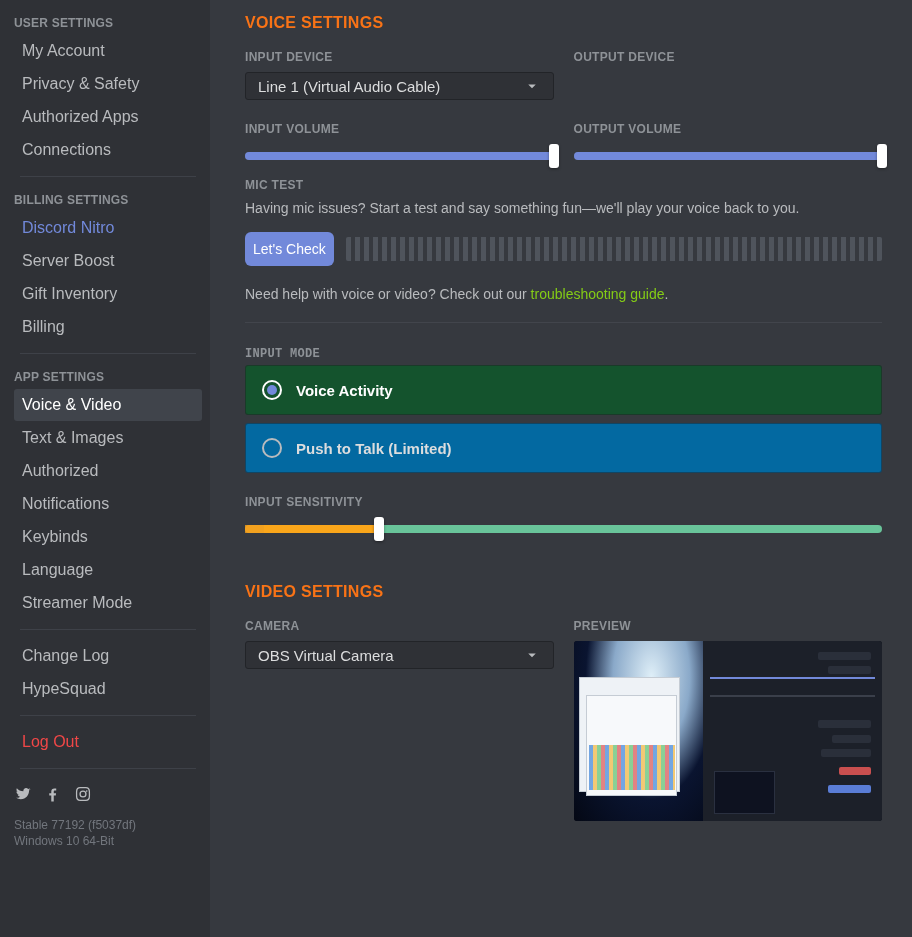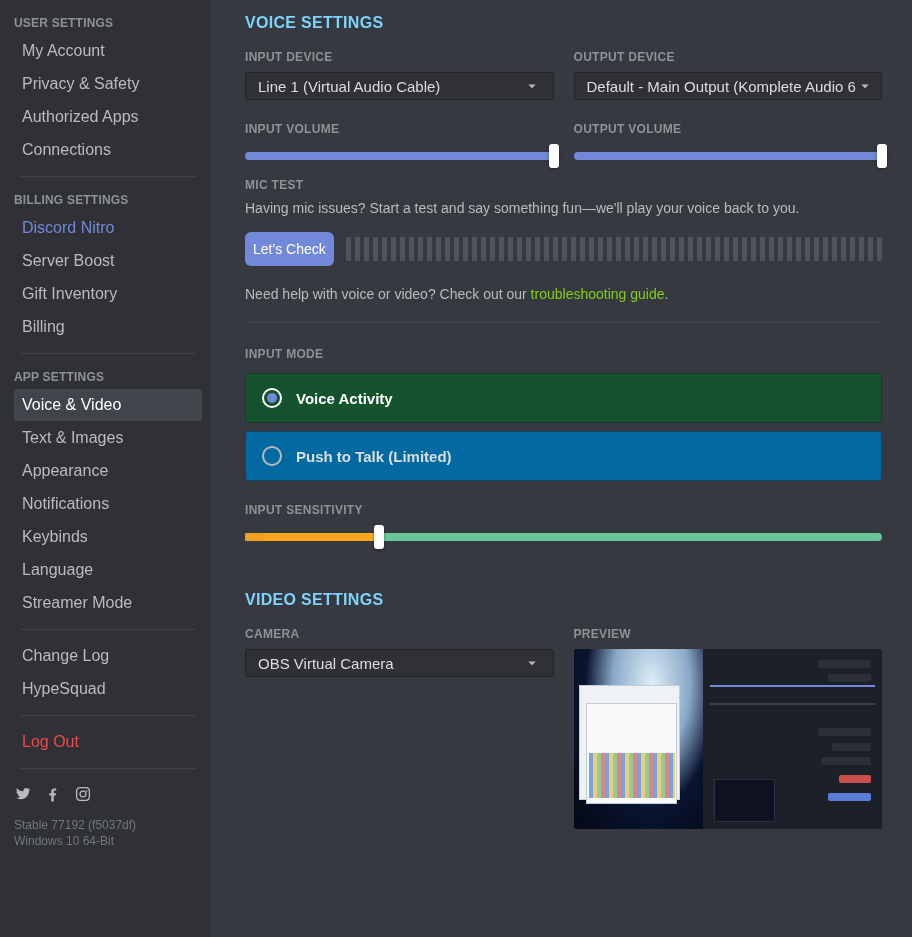--- a/index.html
+++ b/index.html
@@ -48,21 +48,21 @@
 .side-sep {
   height: 1px;
   background: rgba(79,84,92,0.48);
   margin: 10px 6px;
 }
 .socials { padding: 6px 0 8px 0; display: flex; gap: 12px; }
 .socials svg { width: 18px; height: 18px; fill: #b9bbbe; cursor: pointer; }
 .build-info { color: #72767d; font-size: 12px; line-height: 16px; padding-top: 2px; }
 
 .section-title {
-  color: #7dd3fc;
+  color: #f97316;
   font-size: 16px;
   font-weight: 700;
   letter-spacing: 0.3px;
   margin-bottom: 18px;
   margin-top: 4px;
 }
 .row { display: flex; gap: 20px; }
 .col { flex: 1; min-width: 0; }
 .label {
   color: #8e9297;
@@ -200,21 +200,21 @@
       <div class="side-sep"></div>
       <div class="side-header">BILLING SETTINGS</div>
       <div class="side-item nitro">Discord Nitro</div>
       <div class="side-item">Server Boost</div>
       <div class="side-item">Gift Inventory</div>
       <div class="side-item">Billing</div>
       <div class="side-sep"></div>
       <div class="side-header">APP SETTINGS</div>
       <div class="side-item active">Voice &amp; Video</div>
       <div class="side-item">Text &amp; Images</div>
-      <div class="side-item">Appearance</div>
+      <div class="side-item">Authorized</div>
       <div class="side-item">Notifications</div>
       <div class="side-item">Keybinds</div>
       <div class="side-item">Language</div>
       <div class="side-item">Streamer Mode</div>
       <div class="side-sep"></div>
       <div class="side-item">Change Log</div>
       <div class="side-item">HypeSquad</div>
       <div class="side-sep"></div>
       <div class="side-item logout">Log Out</div>
       <div class="side-sep"></div>
@@ -245,26 +245,20 @@
       <div class="label">INPUT DEVICE</div>
       <div class="select">
         <span>Line 1 (Virtual Audio Cable)</span>
         <svg viewBox="0 0 24 24">
             <path d="M7 10l5 5 5-5z"></path>
           </svg>
       </div>
     </div>
     <div class="col">
       <div class="label">OUTPUT DEVICE</div>
-      <div class="select">
-        <span>Default - Main Output (Komplete Audio 6 </span>
-        <svg viewBox="0 0 24 24">
-            <path d="M7 10l5 5 5-5z"></path>
-          </svg>
-      </div>
     </div>
   </div>
 
   <div class="row" style="margin-top:22px;">
     <div class="col">
       <div class="label">INPUT VOLUME</div>
       <div class="slider">
         <div class="slider-fill" style="width:100%"></div>
         <div class="slider-thumb" style="left:100%"></div>
       </div>
@@ -283,21 +277,21 @@
   <div class="mic-row">
     <button class="lets-check-btn">Let's Check</button>
     <div class="mic-bars"></div>
   </div>
   <div class="help-text">
     <span>Need help with voice or video? Check out our </span><a class="help-link">troubleshooting guide</a><span>.</span>
   </div>
 
   <div class="main-sep"></div>
 
-  <div class="label" style="margin-bottom:12px;">INPUT MODE</div>
+  <div class="label" style="margin-bottom:4px;font-family:Liberation Mono, monospace;">INPUT MODE</div>
   <div class="radio-card selected">
     <div class="radio-outer">
         <div class="radio-inner"></div>
       </div>
     <div class="radio-label">Voice Activity</div>
   </div>
   <div class="radio-card">
     <div class="radio-outer"></div>
     <div class="radio-label">Push to Talk (Limited)</div>
   </div>

